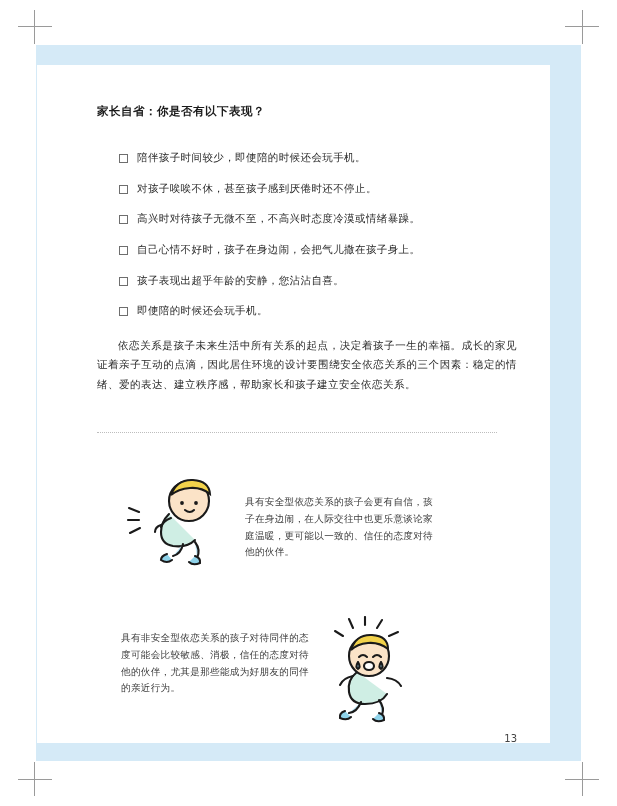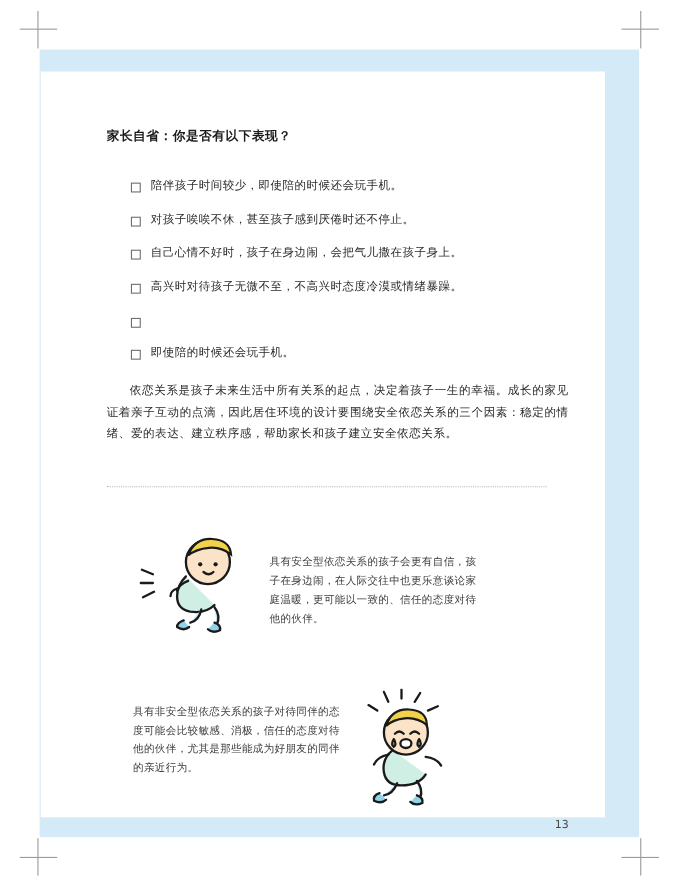--- a/index.html
+++ b/index.html
@@ -64,21 +64,21 @@
     left: 37px;
     top: 65px;
     width: 513px;
     height: 678px;
     background: #ffffff;
   }
 
   .content {
     position: absolute;
     left: 97px;
-    top: 116px;
+    top: 104px;
     width: 420px;
     height: 640px;
   }
 
   .heading {
     font-size: 11.5px;
     font-weight: bold;
     color: #1b1b1b;
     letter-spacing: 0.5px;
     margin: 0 0 32px 0;
@@ -194,28 +194,29 @@
       <li class="check-item">
         <span class="check-box"></span>
         <span class="check-text">陪伴孩子时间较少，即使陪的时候还会玩手机。</span>
       </li>
       <li class="check-item">
         <span class="check-box"></span>
         <span class="check-text">对孩子唉唉不休，甚至孩子感到厌倦时还不停止。</span>
       </li>
       <li class="check-item">
         <span class="check-box"></span>
+        <span class="check-text">高兴时对待孩子无微不至，不高兴时态度冷漠或情绪暴躁。</span>
+      </li>
+      <li class="check-item">
+        <span class="check-box"></span>
         <span class="check-text">自己心情不好时，孩子在身边闹，会把气儿撒在孩子身上。</span>
       </li>
       <li class="check-item">
         <span class="check-box"></span>
-        <span class="check-text">高兴时对待孩子无微不至，不高兴时态度冷漠或情绪暴躁。</span>
-      </li>
-      <li class="check-item">
-        <span class="check-box"></span>
+        <span class="check-text">孩子表现出超乎年龄的安静，您沾沾自喜。</span>
       </li>
       <li class="check-item">
         <span class="check-box"></span>
         <span class="check-text">即使陪的时候还会玩手机。</span>
       </li>
     </ul>
 
     <p class="para">依恋关系是孩子未来生活中所有关系的起点，决定着孩子一生的幸福。成长的家见证着亲子互动的点滴，因此居住环境的设计要围绕安全依恋关系的三个因素：稳定的情绪、爱的表达、建立秩序感，帮助家长和孩子建立安全依恋关系。</p>
 
     <div class="divider"></div>

